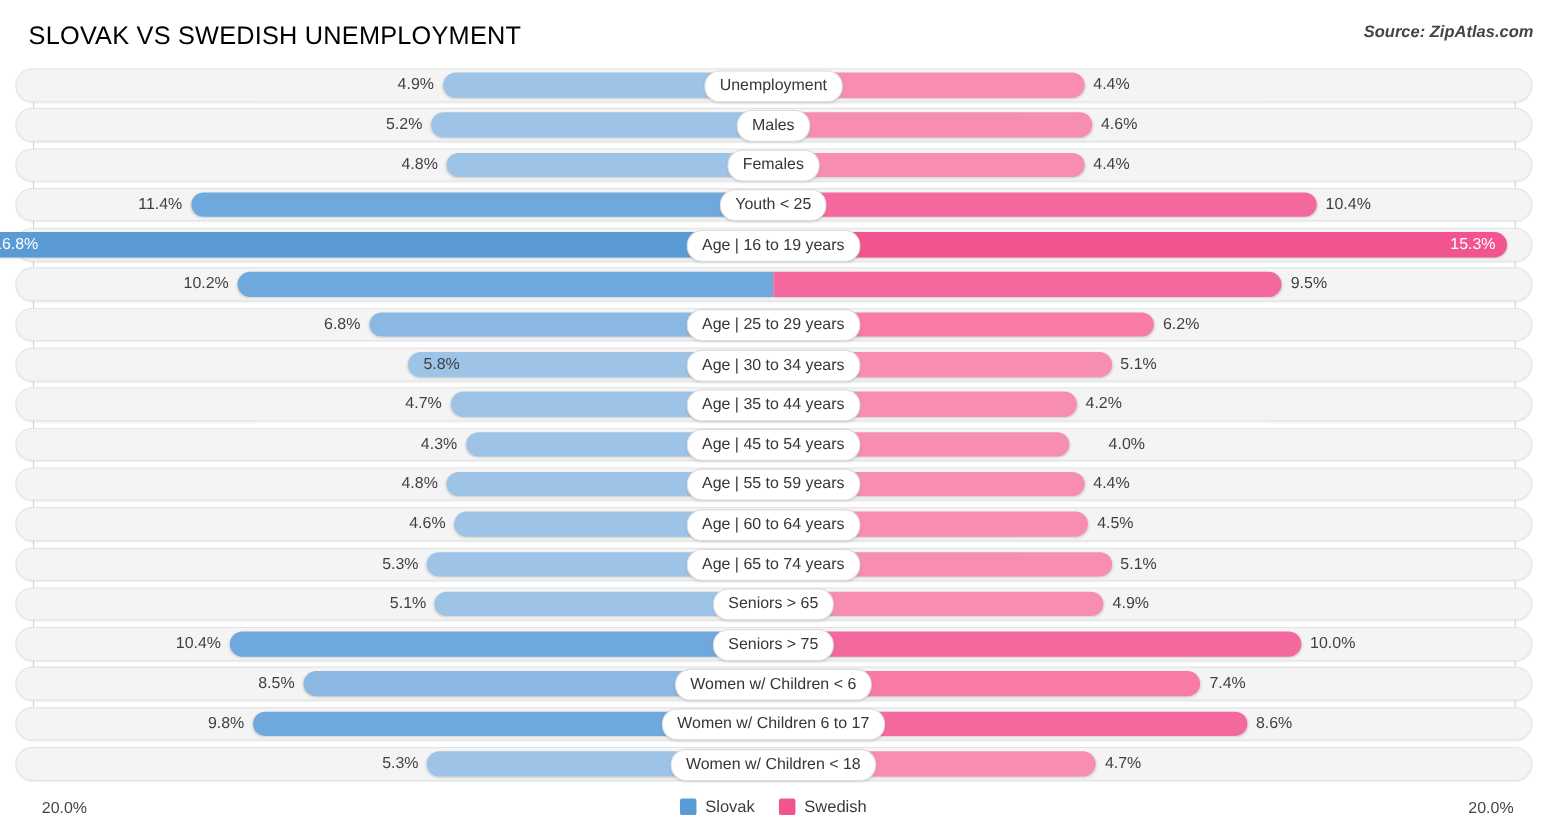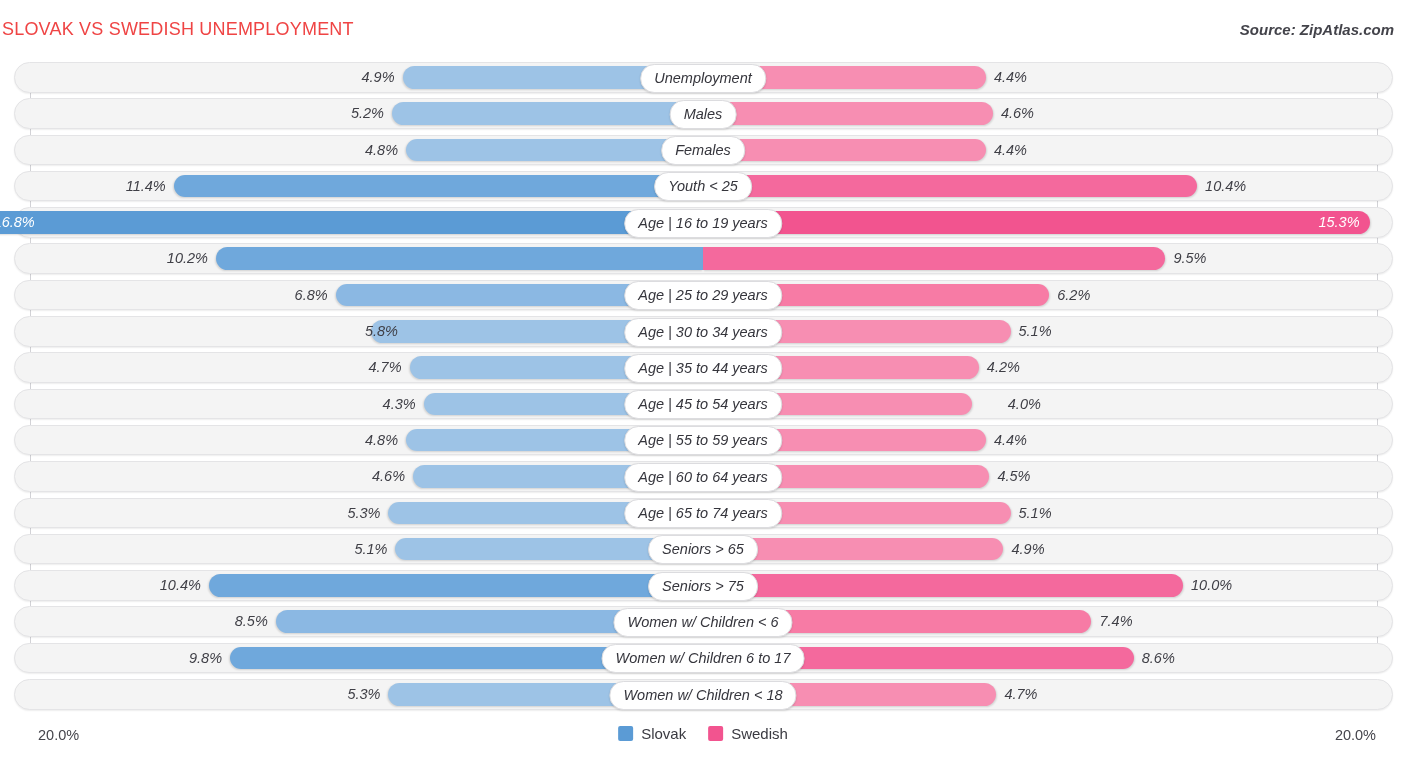--- a/index.html
+++ b/index.html
@@ -17,25 +17,25 @@
   }
 
   
   .header {
     position: absolute;
     top: 0; left: 0; right: 0;
     height: 60px;
   }
   .title {
     position: absolute;
-    left: 2px;
+    left: 26px;
     top: 19px;
-    font-size: 18px;
+    font-size: 23px;
     letter-spacing: 0.2px;
-    color: #ef4444;
+    color: #000000;
     white-space: nowrap;
   }
   .source {
     position: absolute;
     right: 12px;
     top: 21px;
     font-size: 15px;
     font-style: italic;
     font-weight: bold;
     color: #43434a;
@@ -57,21 +57,20 @@
     width: 1px;
     background: #d2d2d6;
   }
   .axis-line.left  { left: 30px; }
   .axis-line.right { left: 1377px; }
 
   .rows {
     position: absolute;
     left: 0; top: 0;
     width: 1406px;
-    font-style: italic;
   }
 
   .row {
     position: relative;
     height: 30.5px;
     margin-bottom: 5.8px;
   }
   .track {
     position: absolute;
     left: 14px;
@@ -251,21 +250,21 @@
         <div class="bar left" style="width: 367.36px;"></div>
         <div class="bar right" style="width: 346.24px;"></div>
         <div class="val left" style="right: 1070.36px; width: 90px;">6.8%</div>
         <div class="val right" style="left: 1049.24px; width: 90px;">6.2%</div>
         <div class="pill">Age | 25 to 29 years</div>
       </div>
       <div class="row tone-low">
         <div class="track"></div>
         <div class="bar left" style="width: 332.16px;"></div>
         <div class="bar right" style="width: 307.52px;"></div>
-        <div class="val left" style="right: 1000px; width: 90px;">5.8%</div>
+        <div class="val left" style="right: 980px; width: 90px;">5.8%</div>
         <div class="val right" style="left: 1010.52px; width: 90px;">5.1%</div>
         <div class="pill">Age | 30 to 34 years</div>
       </div>
       <div class="row tone-low">
         <div class="track"></div>
         <div class="bar left" style="width: 293.44px;"></div>
         <div class="bar right" style="width: 275.84px;"></div>
         <div class="val left" style="right: 996.44px; width: 90px;">4.7%</div>
         <div class="val right" style="left: 978.84px; width: 90px;">4.2%</div>
         <div class="pill">Age | 35 to 44 years</div>

